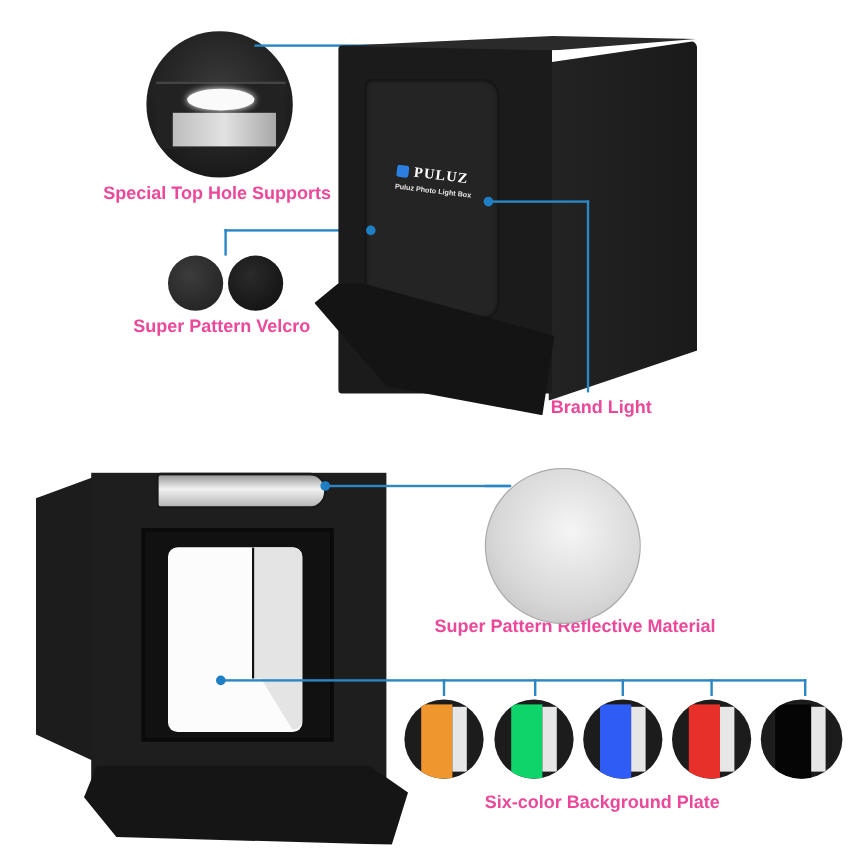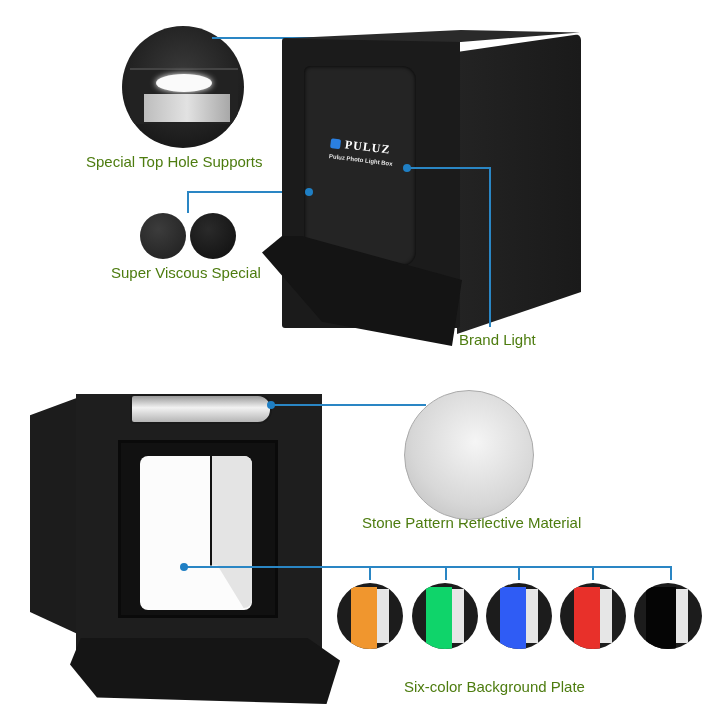--- a/index.html
+++ b/index.html
@@ -1,19 +1,19 @@
 <!DOCTYPE html>
 <html><head>
 <meta charset="utf-8">
 <style>
   * { box-sizing: border-box; margin: 0; padding: 0; }
   html, body { width: 720px; height: 720px; background: #ffffff; overflow: hidden; }
   body { position: relative; font-family: "Liberation Sans", sans-serif; }
   .abs { position: absolute; }
-  .label { position: absolute; color: #4d7c0f; font-weight: normal; font-size: 15px; line-height: 19px; white-space: nowrap; }
+  .label { position: absolute; color: #ec4899; font-weight: bold; font-size: 15px; line-height: 19px; white-space: nowrap; }
   .line { position: absolute; background: #2a86c4; }
   .dot { position: absolute; width: 8px; height: 8px; border-radius: 50%; background: #1f7fc4; }
   .circle { position: absolute; border-radius: 50%; overflow: hidden; }
 </style>
 </head>
 <body>
 
 <div class="circle" style="left:122px; top:26px; width:122px; height:122px; background:radial-gradient(circle at 50% 40%, #3a3a3a, #1a1a1a 75%);">
   <div class="abs" style="left:8px; top:42px; width:108px; height:56px; background:#222; border-top:2px solid #444;"></div>
   <div class="abs" style="left:34px; top:48px; width:56px; height:18px; border-radius:50%; background:#fafafa; box-shadow:0 0 6px #fff;"></div>
@@ -26,21 +26,21 @@
 <div class="label" style="left:86px; top:152px;">
   <div>Special Top Hole Supports</div>
 </div>
 
 <div class="line" style="left:187px; top:191px; width:120px; height:2px;"></div>
 <div class="line" style="left:187px; top:191px; width:2px; height:22px;"></div>
 <div class="dot" style="left:305px; top:188px; z-index:3;"></div>
 
 <div class="circle" style="left:140px; top:213px; width:46px; height:46px; background:radial-gradient(circle at 40% 35%, #3c3c3c, #1e1e1e);"></div>
 <div class="circle" style="left:190px; top:213px; width:46px; height:46px; background:radial-gradient(circle at 40% 35%, #2a2a2a, #0e0e0e);"></div>
-<div class="label" style="left:111px; top:263px;">Super Viscous Special</div>
+<div class="label" style="left:111px; top:263px;">Super Pattern Velcro</div>
 
 <div class="abs" style="left:262px; top:28px; width:320px; height:318px;">
 
   <div class="abs" style="left:195px; top:6px; width:124px; height:300px; background:linear-gradient(90deg,#232323,#1a1a1a); border-radius:0 6px 4px 0; clip-path:polygon(0 6%,100% 0,100% 86%,0 100%);"></div>
 
   <div class="abs" style="left:20px; top:10px; width:178px; height:290px; background:#1b1b1b; border-radius:3px;">
     <div class="abs" style="left:22px; top:28px; width:112px; height:200px; background:#242424; border-radius:6px 14px 14px 6px; box-shadow:inset 0 0 4px #000;"></div>
     <div class="abs" style="left:48px; top:99px; transform:rotate(7deg);">
       <span style="display:inline-block; width:10px; height:10px; background:#2a7fe0; border-radius:2px; vertical-align:middle;"></span>
       <span style="color:#fff; font-family:'Liberation Serif', serif; font-weight:bold; font-size:12px; letter-spacing:1px; vertical-align:middle;">PULUZ</span>
@@ -68,21 +68,21 @@
 
   <div class="abs" style="left:100px; top:6px; width:142px; height:30px; background:linear-gradient(180deg,#9a9a9a,#f2f2f2 45%,#b5b5b5); border-radius:4px 14px 14px 4px; border:2px solid #1a1a1a;"></div>
 
   <div class="abs" style="left:40px; top:250px; width:270px; height:66px; background:#151515; clip-path:polygon(4% 0,88% 0,100% 34%,95% 100%,10% 90%,0 40%);"></div>
 </div>
 
 <div class="dot" style="left:267px; top:401px; z-index:3;"></div>
 <div class="line" style="left:271px; top:404px; width:154px; height:2px;"></div>
 <div class="circle" style="left:404px; top:390px; width:130px; height:130px; border:1px solid #aaa; background:radial-gradient(circle at 55% 40%, #f5f5f5, #d7d7d7 60%, #b9b9b9); z-index:1;"></div>
 <div class="line" style="left:404px; top:404px; width:22px; height:2px; z-index:2;"></div>
-<div class="label" style="left:362px; top:513px;">Stone Pattern Reflective Material</div>
+<div class="label" style="left:362px; top:513px;">Super Pattern Reflective Material</div>
 
 <div class="dot" style="left:180px; top:563px; z-index:3;"></div>
 <div class="line" style="left:184px; top:566px; width:488px; height:2px;"></div>
 <div class="line" style="left:369px; top:566px; width:2px; height:14px;"></div>
 <div class="line" style="left:445px; top:566px; width:2px; height:14px;"></div>
 <div class="line" style="left:518px; top:566px; width:2px; height:14px;"></div>
 <div class="line" style="left:592px; top:566px; width:2px; height:14px;"></div>
 <div class="line" style="left:670px; top:566px; width:2px; height:14px;"></div>
 
 <div class="circle" style="left:337px; top:583px; width:66px; height:66px; background:#1c1c1c;">
@@ -99,13 +99,13 @@
 </div>
 <div class="circle" style="left:560px; top:583px; width:66px; height:66px; background:#1c1c1c;">
   <div class="abs" style="left:14px; top:4px; width:26px; height:62px; background:#e8302a;"></div>
   <div class="abs" style="left:40px; top:6px; width:12px; height:54px; background:#e6e6e6;"></div>
 </div>
 <div class="circle" style="left:634px; top:583px; width:68px; height:66px; background:#1c1c1c;">
   <div class="abs" style="left:12px; top:4px; width:30px; height:62px; background:#050505;"></div>
   <div class="abs" style="left:42px; top:6px; width:12px; height:54px; background:#e6e6e6;"></div>
 </div>
 
-<div class="label" style="left:404px; top:677px;">Six-color Background Plate</div>
+<div class="label" style="left:404px; top:659px;">Six-color Background Plate</div>
 
 </body></html>

